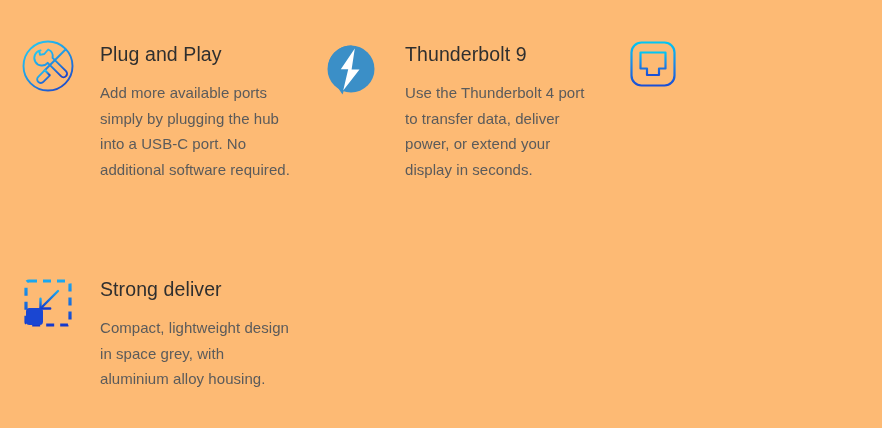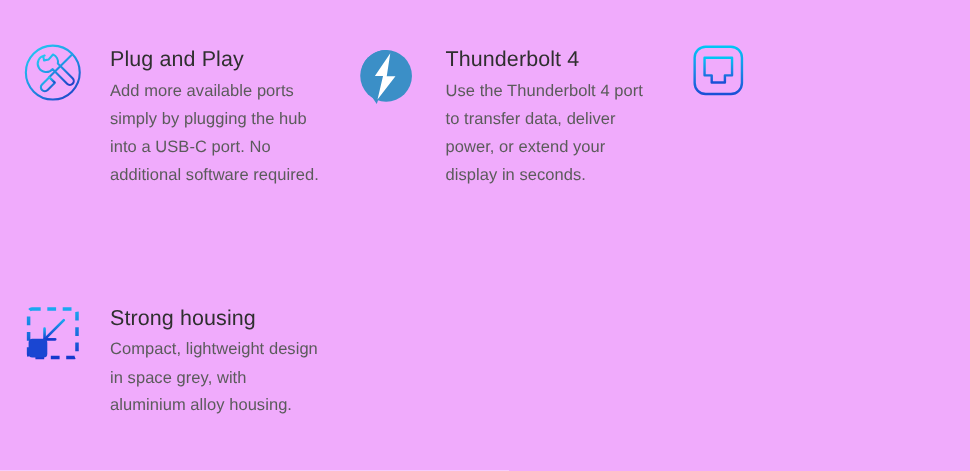--- a/index.html
+++ b/index.html
@@ -9,21 +9,21 @@
     height: 428px;
     background: #ffffff;
     font-family: "Liberation Sans", "DejaVu Sans", sans-serif;
     -webkit-font-smoothing: antialiased;
   }
 
   .features-grid {
     position: relative;
     width: 882px;
     height: 428px;
-    background: #f0abfc;
+    background: #fdba74;
   }
 
   .feature {
     position: absolute;
     display: flex;
     align-items: flex-start;
   }
 
   
   .feature.pos-0 { left: 20px;  top: 38px;  width: 290px; }
@@ -56,20 +56,21 @@
     letter-spacing: 0.1px;
     white-space: pre-line;
   }
 
   .feature-desc {
     font-size: 15px;
     line-height: 25.6px;
     color: #5b5b5b;
     font-weight: 400;
     letter-spacing: 0.05px;
+    margin-top: 10px;
     white-space: pre-line;
   }
 
   
   .feature.pos-2 .feature-body { padding-left: 22px; }
   .feature.pos-1 .icon-slot { padding-top: 6px; }
   .feature.pos-3 .icon-slot { padding-top: 2px; }
 </style>
 </head>
 <body>
@@ -106,21 +107,21 @@
 
   <div class="feature pos-1">
     <div class="icon-slot">
       <svg width="52" height="52" viewBox="0 0 52 52" aria-hidden="true">
         <path d="M26 1.5 C16.2 1.5 7.5 7.8 4.3 16.8 C1.2 25.6 4 35.4 11.2 41.3 L17.5 50.5 L23.5 33.5 L34 34.5 L27.5 20.5 L38.5 21.5 L33 3.5 Z" fill="#3b8fc7"></path>
         <circle cx="26" cy="25" r="23.5" fill="#3b8fc7"></circle>
         <path d="M29.8 4.5 L15.8 25.2 L23.2 25.2 L18.2 46.5 L34.5 25.4 L26.6 25.4 Z" fill="#ffffff"></path>
       </svg>
     </div>
     <div class="feature-body">
-      <div class="feature-title">Thunderbolt 4</div>
+      <div class="feature-title">Thunderbolt 9</div>
       <div class="feature-desc">Use the Thunderbolt 4 port
 to transfer data, deliver
 power, or extend your
 display in seconds.</div>
     </div>
   </div>
 
   <div class="feature pos-2">
     <div class="icon-slot">
       <svg width="52" height="52" viewBox="0 0 52 52" aria-hidden="true">
@@ -153,20 +154,20 @@
             <stop offset="100%" stop-color="#1538cc"></stop>
           </linearGradient>
         </defs>
         <rect x="6" y="6" width="44" height="44" rx="3" ry="3" fill="none" stroke="url(#gradComp)" stroke-width="3.2" stroke-dasharray="8 6" stroke-linecap="butt"></rect>
         <path d="M38 16 L20.5 33.5" fill="none" stroke="url(#gradComp)" stroke-width="2.4" stroke-linecap="round"></path>
         <path d="M20.5 33.5 L20.5 23.8 M20.5 33.5 L30.2 33.5" fill="none" stroke="url(#gradComp)" stroke-width="2.4" stroke-linecap="round" stroke-linejoin="round"></path>
         <rect x="6" y="33" width="17" height="17" rx="3.5" ry="3.5" fill="#1a46d2"></rect>
       </svg>
     </div>
     <div class="feature-body">
-      <div class="feature-title">Strong housing</div>
+      <div class="feature-title">Strong deliver</div>
       <div class="feature-desc">Compact, lightweight design
 in space grey, with
 aluminium alloy housing.</div>
     </div>
   </div>
 
 </div>
 
 </body></html>

